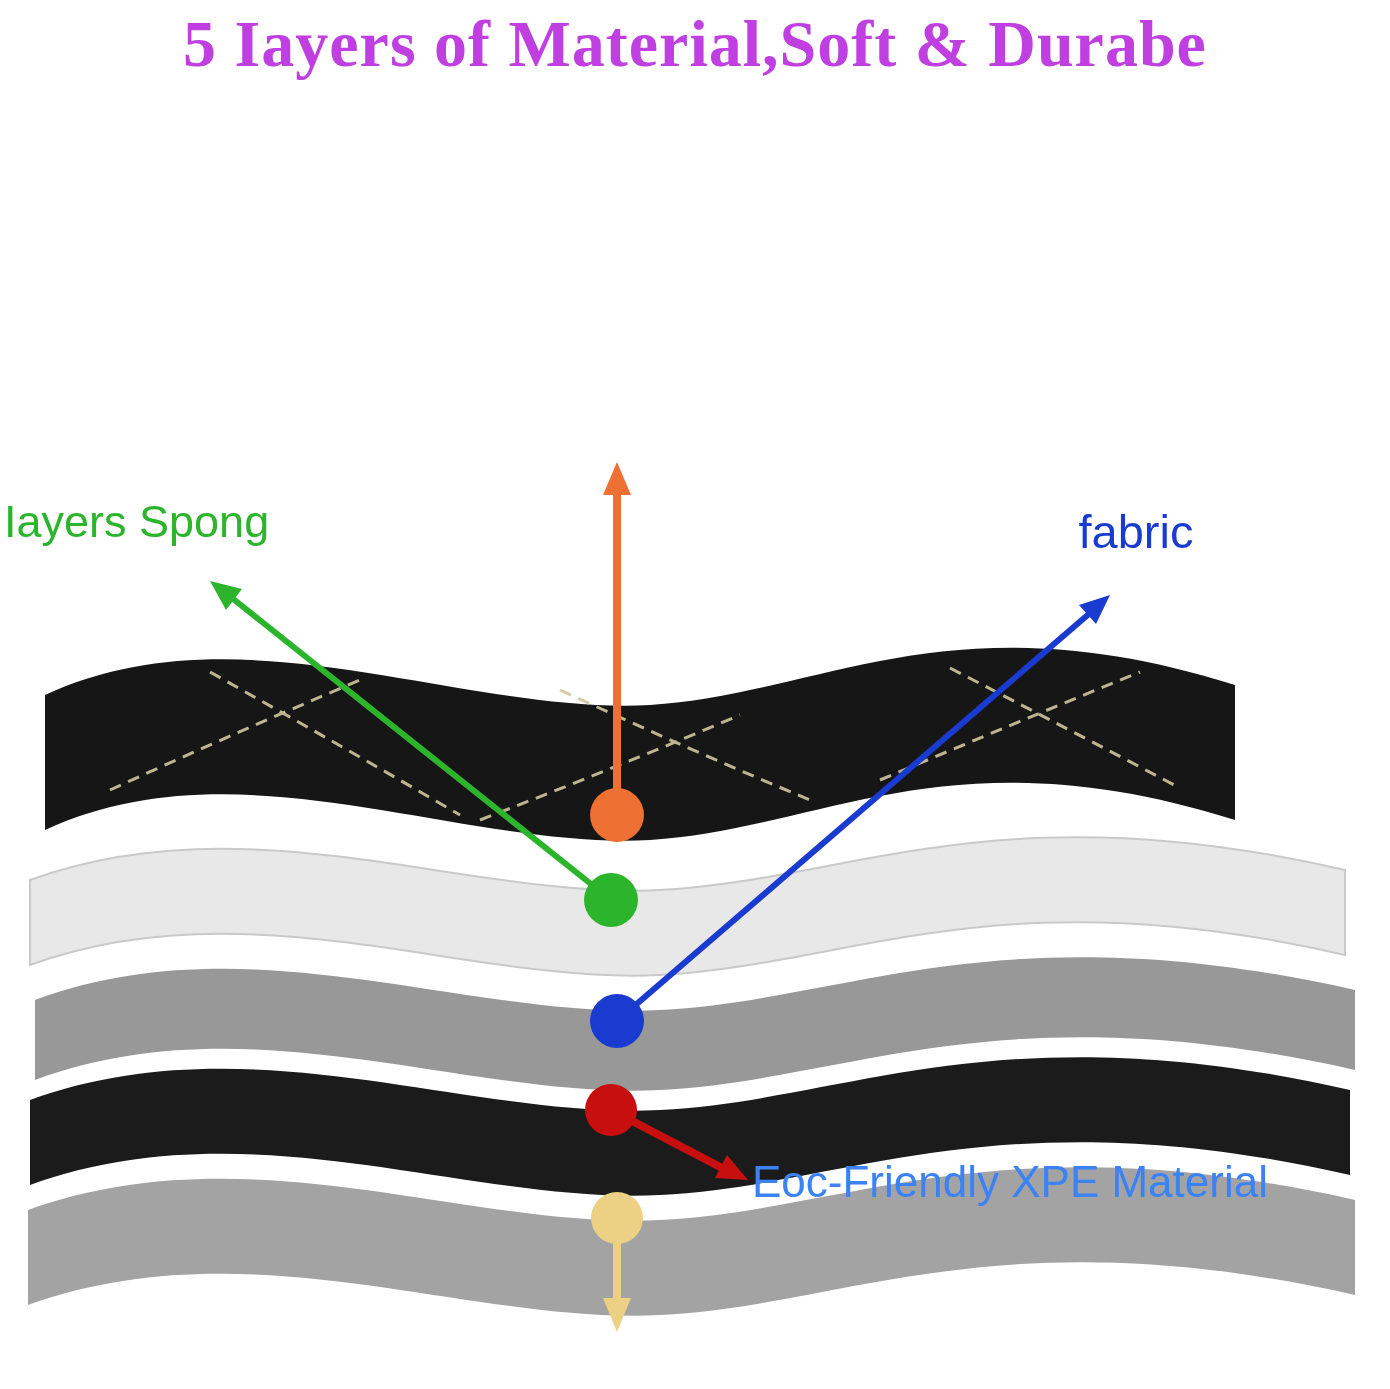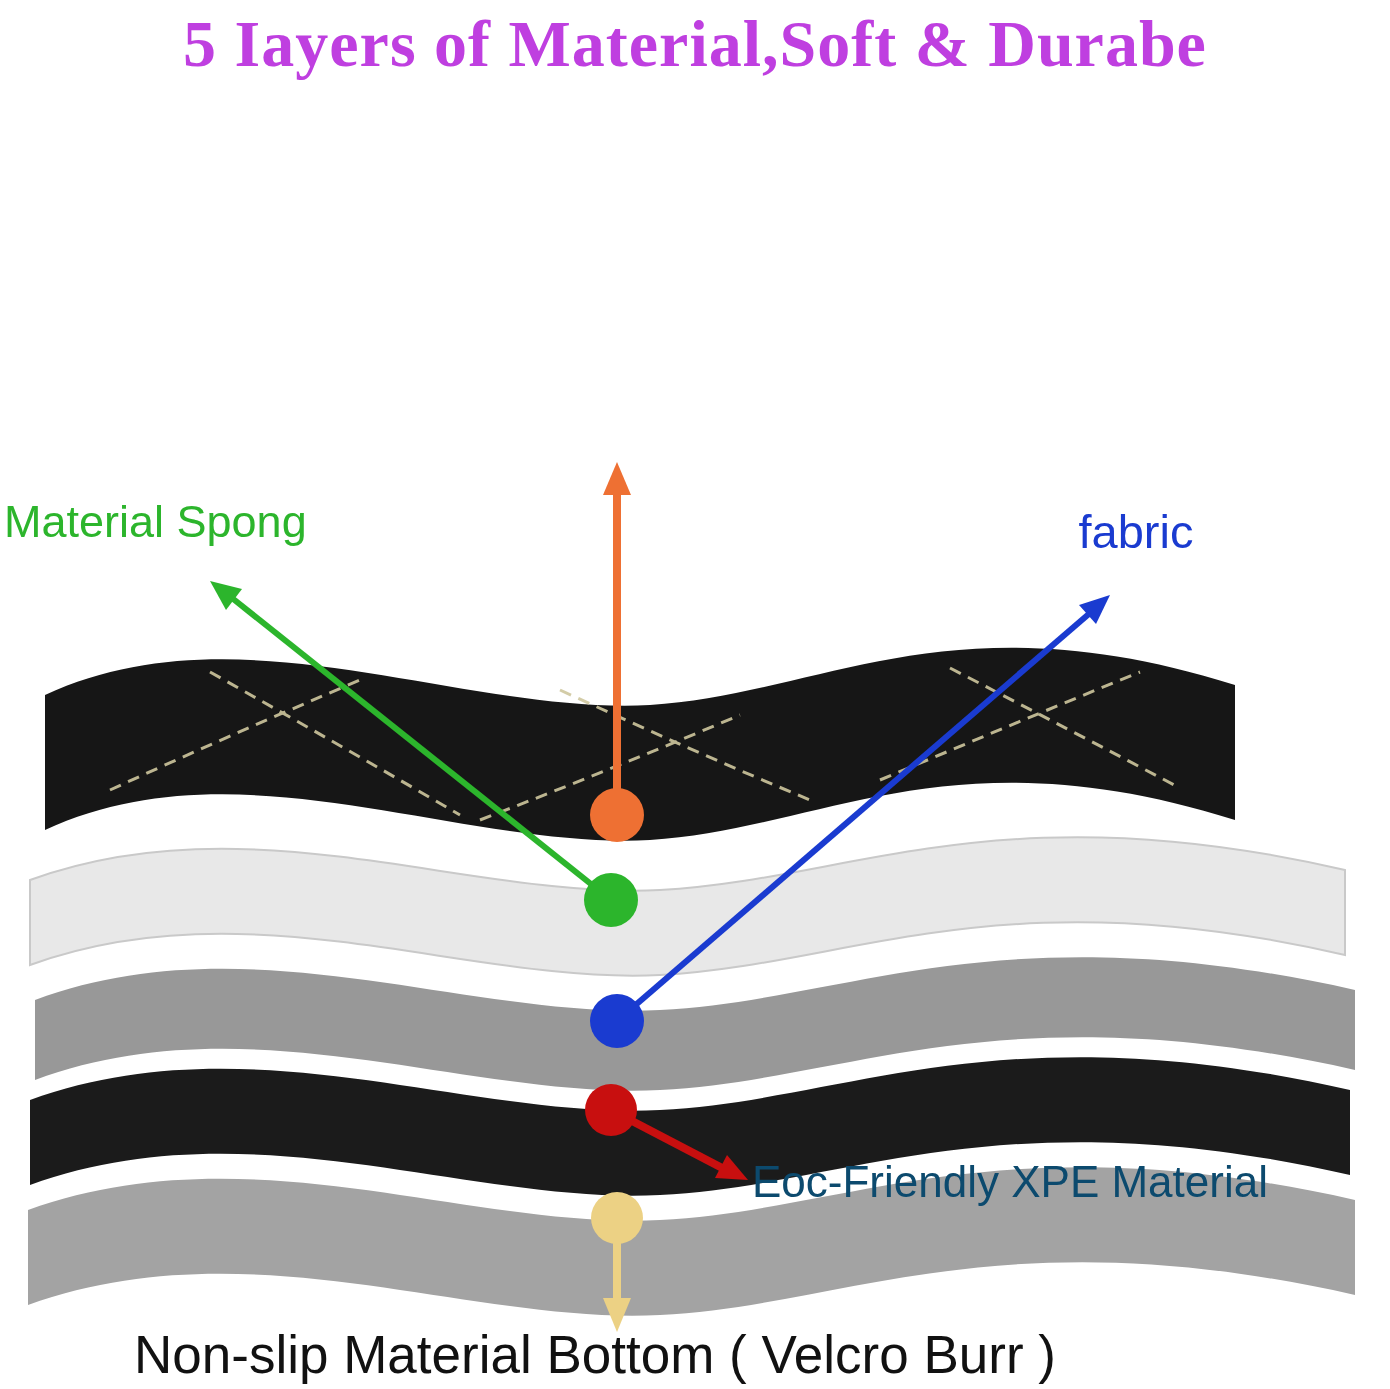--- a/index.html
+++ b/index.html
@@ -75,21 +75,20 @@
     <circle cx="617" cy="815" r="27" fill="#ee7033"></circle>
     <circle cx="611" cy="900" r="27" fill="#2cb52c"></circle>
     <circle cx="617" cy="1021" r="27" fill="#1a3bd0"></circle>
     <circle cx="611" cy="1110" r="26" fill="#c80f0f"></circle>
     <circle cx="617" cy="1218" r="26" fill="#ecd184"></circle>
   </svg>
 
   <div class="title" style="color: rgb(191, 63, 224);">5 Iayers of Material,Soft &amp; Durabe</div>
 
 
-  <div class="label lbl-sponge" style="color: rgb(44, 181, 44);">Material Spong</div>
+  <div class="label lbl-sponge" style="color: rgb(44, 181, 44);">Iayers Spong</div>
 
   <div class="label lbl-fabric" style="color: rgb(26, 59, 208);">fabric</div>
 
-  <div class="label lbl-xpe" style="color: #0c4a6e;">Eoc-Friendly XPE Material</div>
+  <div class="label lbl-xpe" style="color: #3b82f6;">Eoc-Friendly XPE Material</div>
 
-  <div class="label lbl-bottom" style="color: rgb(17, 17, 17);">Non-slip Material Bottom ( Velcro Burr )</div>
 
 </div>
 
 </body></html>

